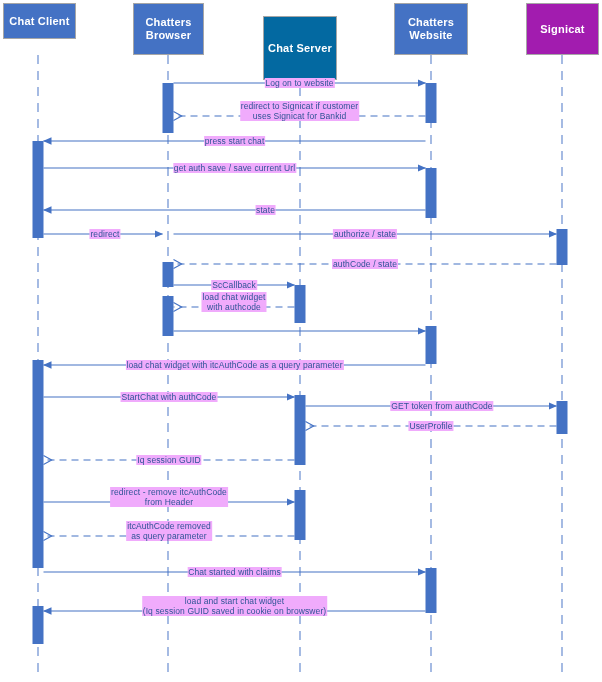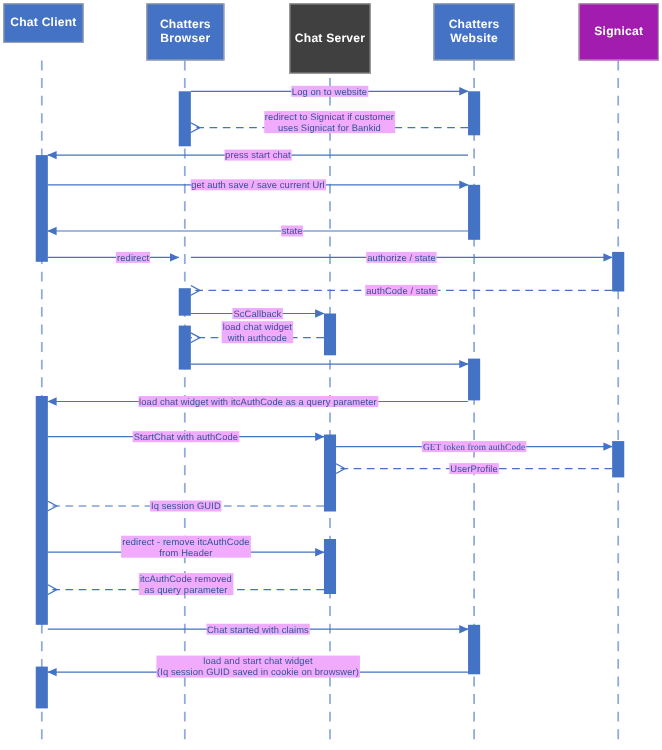--- a/index.html
+++ b/index.html
@@ -115,44 +115,44 @@
         <line x1="425.5" x2="43.5" y1="611" y2="611" stroke="#4472c4" stroke-width="1.1" marker-end="url(#arrowFilled)"></line>
       </g>
   </svg>
   <div id="actor-boxes">
       <div class="actor-box" style="left: 3px; top: 3px; width: 73px; height: 36px; background: rgb(68, 114, 196); border-color: rgb(166, 166, 166);">
         <div class="actor-label" style="color: rgb(255, 255, 255);">Chat Client</div>
       </div>
       <div class="actor-box" style="left: 133px; top: 3px; width: 71px; height: 52px; background: rgb(68, 114, 196); border-color: rgb(166, 166, 166);">
         <div class="actor-label" style="color: rgb(255, 255, 255);">Chatters<br>Browser</div>
       </div>
-      <div class="actor-box" style="left: 263px; top: 3px; width: 74px; height: 64px; background: #404040; border-color: rgb(166, 166, 166);">
+      <div class="actor-box" style="left: 263px; top: 16px; width: 74px; height: 64px; background: #0369a1; border-color: rgb(166, 166, 166);">
         <div class="actor-label" style="color: rgb(255, 255, 255);">Chat Server</div>
       </div>
       <div class="actor-box" style="left: 394px; top: 3px; width: 74px; height: 52px; background: rgb(68, 114, 196); border-color: rgb(166, 166, 166);">
         <div class="actor-label" style="color: rgb(255, 255, 255);">Chatters<br>Website</div>
       </div>
       <div class="actor-box" style="left: 526px; top: 3px; width: 73px; height: 52px; background: #a21caf; border-color: rgb(166, 166, 166);">
         <div class="actor-label" style="color: rgb(255, 255, 255);">Signicat</div>
       </div>
     </div>
   <div id="msg-labels">
       <div class="msg-label" style="left: 299.5px; top: 83px; color: rgb(47, 84, 150);">Log on to website</div>
       <div class="msg-label" style="left: 299.5px; top: 111px; color: rgb(47, 84, 150);">redirect to Signicat if customer<br>uses Signicat for Bankid</div>
       <div class="msg-label" style="left: 234.5px; top: 141px; color: rgb(47, 84, 150);">press start chat</div>
       <div class="msg-label" style="left: 234.5px; top: 168px; color: rgb(47, 84, 150);">get auth save / save current Url</div>
       <div class="msg-label" style="left: 234.5px; top: 210px; color: rgb(47, 84, 150); margin-left: 31px;">state</div>
-      <div class="msg-label" style="left: 121px; top: 234px; color: rgb(47, 84, 150);">redirect</div>
+      <div class="msg-label" style="left: 105px; top: 234px; color: rgb(47, 84, 150);">redirect</div>
       <div class="msg-label" style="left: 365px; top: 234px; color: rgb(47, 84, 150);">authorize / state</div>
       <div class="msg-label" style="left: 365px; top: 264px; color: rgb(47, 84, 150);">authCode / state</div>
       <div class="msg-label" style="left: 234px; top: 285px; color: rgb(47, 84, 150);">ScCallback</div>
       <div class="msg-label" style="left: 234px; top: 302px; color: rgb(47, 84, 150);">load chat widget<br>with authcode</div>
       <div class="msg-label" style="left: 234.5px; top: 365px; color: rgb(47, 84, 150);">load chat widget with itcAuthCode as a query parameter</div>
       <div class="msg-label" style="left: 169px; top: 397px; color: rgb(47, 84, 150);">StartChat with authCode</div>
-      <div class="msg-label" style="left: 431px; top: 406px; color: rgb(47, 84, 150); font-family: Liberation Serif, serif;">GET token from authCode</div>
+      <div class="msg-label" style="left: 442px; top: 406px; color: rgb(47, 84, 150);">GET token from authCode</div>
       <div class="msg-label" style="left: 431px; top: 426px; color: rgb(47, 84, 150);">UserProfile</div>
       <div class="msg-label" style="left: 169px; top: 460px; color: rgb(47, 84, 150);">Iq session GUID</div>
       <div class="msg-label" style="left: 169px; top: 497px; color: rgb(47, 84, 150);">redirect - remove itcAuthCode<br>from Header</div>
       <div class="msg-label" style="left: 169px; top: 531px; color: rgb(47, 84, 150);">itcAuthCode removed<br>as query parameter</div>
       <div class="msg-label" style="left: 234.5px; top: 572px; color: rgb(47, 84, 150);">Chat started with claims</div>
       <div class="msg-label" style="left: 234.5px; top: 606px; color: rgb(47, 84, 150);">load and start chat widget<br>(Iq session GUID saved in cookie on browswer)</div>
     </div>
 </div>
 
 </body></html>

